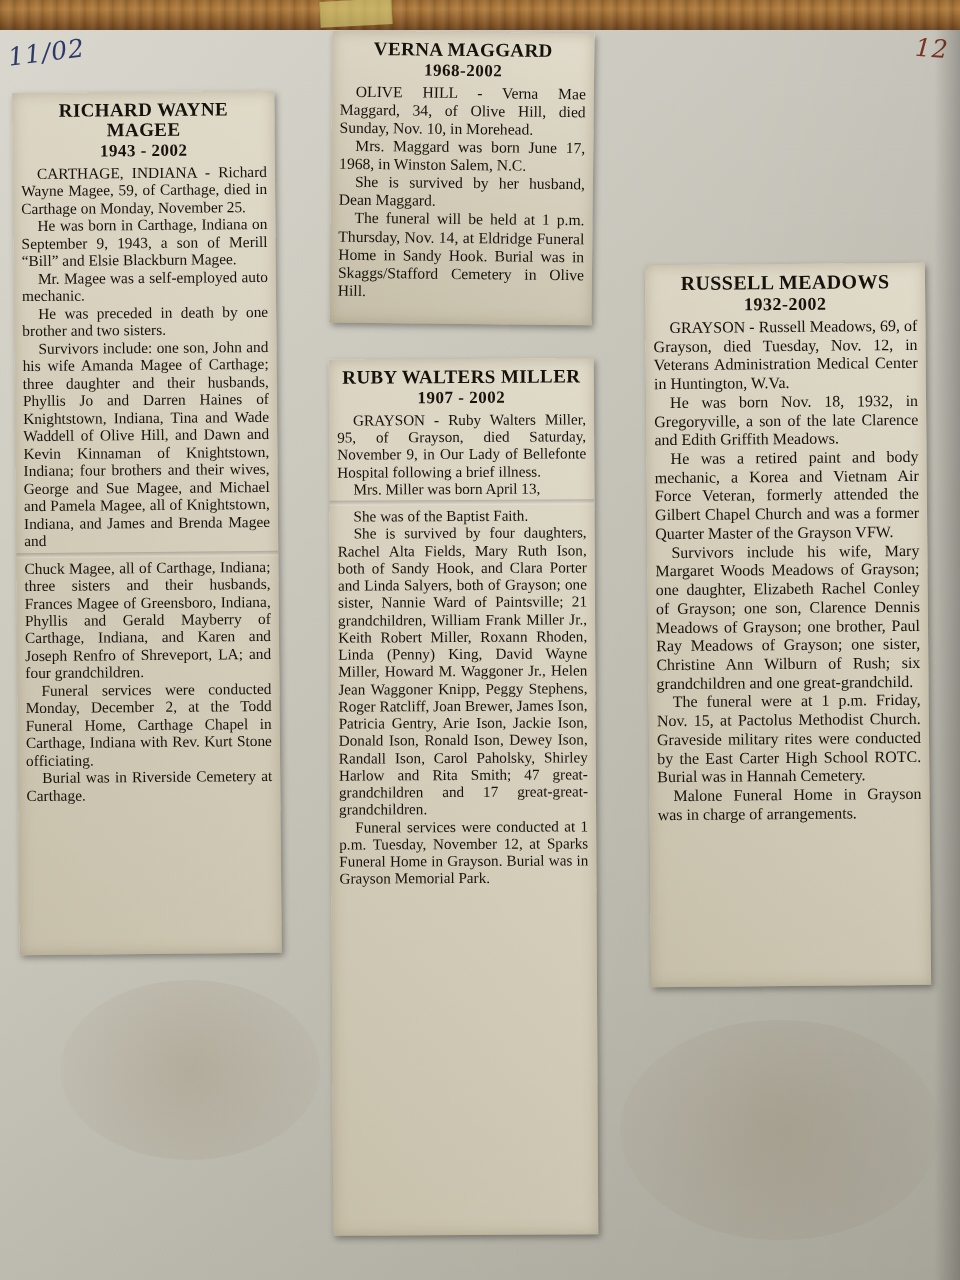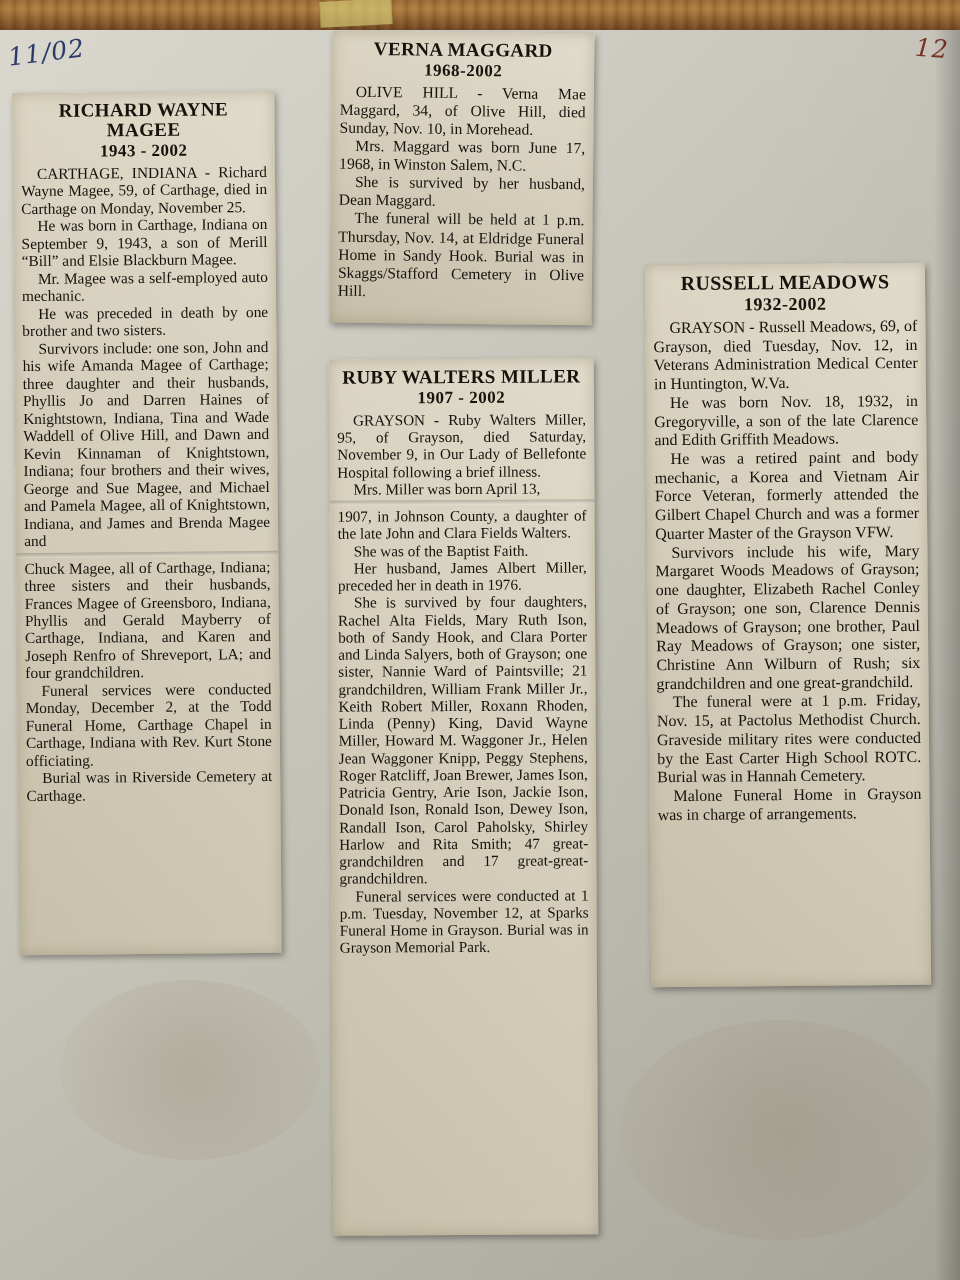--- a/index.html
+++ b/index.html
@@ -184,23 +184,21 @@
     <div class="edge-fade"></div>
   </div>
 
   <div class="clip tilt-c" id="clip-miller">
     <div class="headline">Ruby Walters Miller</div>
     <div class="dates">1907 - 2002</div>
     <div class="body">
       <p class="firstp">GRAYSON - Ruby Walters Miller, 95, of Grayson, died Saturday, November 9, in Our Lady of Bellefonte Hospital following a brief illness.</p>
       <p>Mrs. Miller was born April 13,</p>
       <div class="seam"></div>
-      <p class="cont">1907, in Johnson County, a daughter of the late John and Clara Fields Walters.</p>
       <p>She was of the Baptist Faith.</p>
-      <p>Her husband, James Albert Miller, preceded her in death in 1976.</p>
       <p>She is survived by four daughters, Rachel Alta Fields, Mary Ruth Ison, both of Sandy Hook, and Clara Porter and Linda Salyers, both of Grayson; one sister, Nannie Ward of Paintsville; 21 grandchildren, William Frank Miller Jr., Keith Robert Miller, Roxann Rhoden, Linda (Penny) King, David Wayne Miller, Howard M. Waggoner Jr., Helen Jean Waggoner Knipp, Peggy Stephens, Roger Ratcliff, Joan Brewer, James Ison, Patricia Gentry, Arie Ison, Jackie Ison, Donald Ison, Ronald Ison, Dewey Ison, Randall Ison, Carol Paholsky, Shirley Harlow and Rita Smith; 47 great-grandchildren and 17 great-great-grandchildren.</p>
       <p>Funeral services were conducted at 1 p.m. Tuesday, November 12, at Sparks Funeral Home in Grayson. Burial was in Grayson Memorial Park.</p>
     </div>
     <div class="edge-fade"></div>
   </div>
 
   <div class="clip tilt-a" id="clip-meadows">
     <div class="headline">Russell Meadows</div>
     <div class="dates">1932-2002</div>
     <div class="body">

